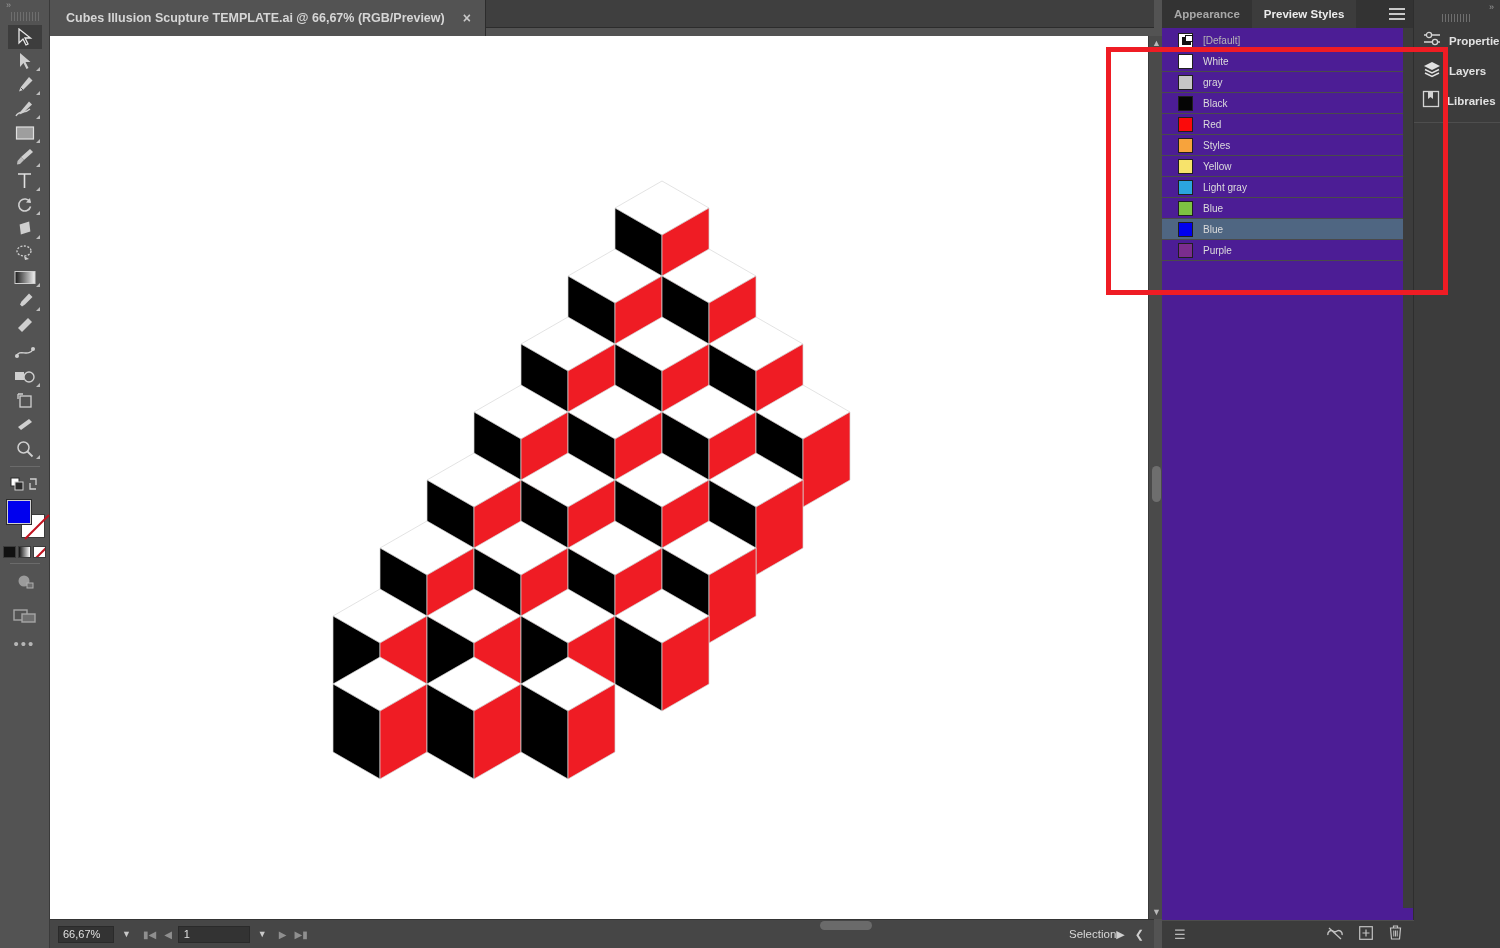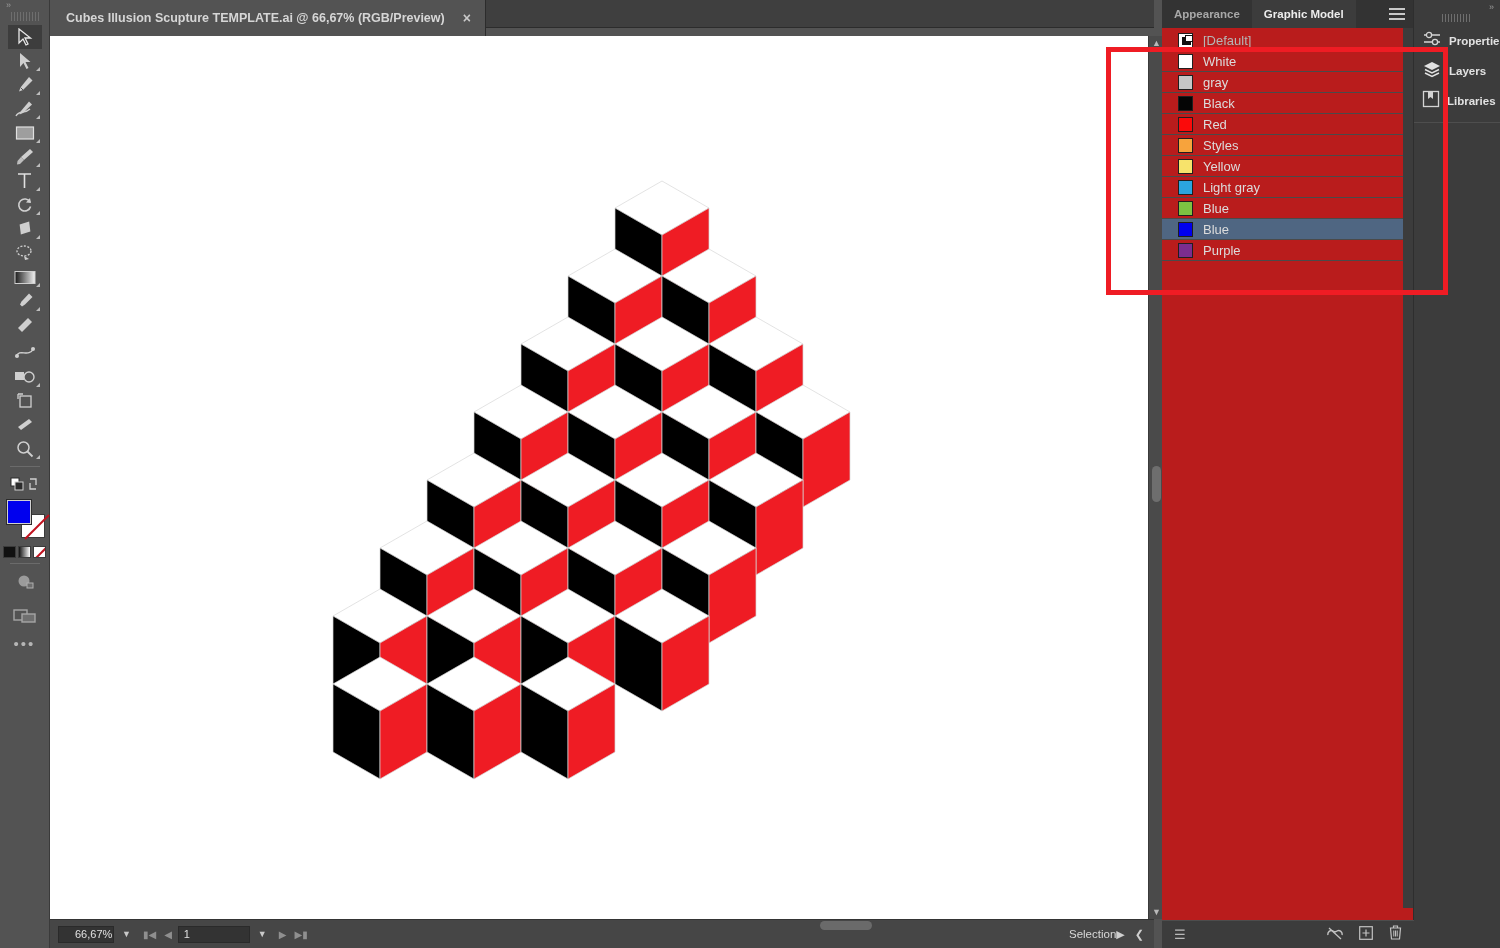--- a/index.html
+++ b/index.html
@@ -98,39 +98,39 @@
   }
 
   
   .statusbar {
     position:absolute; left:50px; top:919px; width:1104px; height:29px;
     background:#464646; border-top:1px solid #343434;
     display:flex; align-items:center; color:#d2d2d2; font-size:11.5px;
   }
   .st-zoom {
     width:56px; height:17px; margin-left:8px; background:#333; color:#e0e0e0;
-    border:1px solid #2a2a2a; display:flex; align-items:center; padding-left:16px; font-size:11px;
+    border:1px solid #2a2a2a; display:flex; align-items:center; padding-left:4px; font-size:11px;
   }
   .st-caret { padding:0 8px; color:#c9c9c9; font-size:9px; }
   .st-navbtn { color:#8f8f8f; font-size:10px; padding:0 4px; }
   .st-page {
     width:72px; height:17px; background:#333; border:1px solid #2a2a2a;
     color:#e0e0e0; display:flex; align-items:center; padding-left:5px; font-size:11px; margin-left:2px;
   }
   .st-sel { flex:1; text-align:right; color:#d8d8d8; font-size:11.5px; margin-left:-40px;}
   .st-right { display:flex; align-items:center; gap:10px; padding-right:10px; color:#cfcfcf; font-size:11px;}
   .h-scroll {
     position:absolute; left:50px; top:919px; width:1104px; height:12px;
   }
   .h-thumb{ position:absolute; left:770px; top:2px; width:52px;height:9px;background:#6a6a6a;border-radius:5px;}
 
   
   .gs-panel {
     position:absolute; left:1162px; top:0; width:252px; height:948px;
-    background:#b91c1c; border-right:1px solid #2e2e2e;
+    background:#4c1d95; border-right:1px solid #2e2e2e;
   }
   .gs-tabs { display:flex; height:28px; background:#333333; align-items:stretch; position:relative;}
   .gs-tab {
     display:flex; align-items:center; padding:0 12px; font-size:11.5px; color:#a8a8a8;
     font-weight:bold; background:#333333;
   }
   .gs-tab.active { background:#3c3c3c; color:#ededed; }
   .gs-menu { position:absolute; right:8px; top:8px; width:16px; }
   .gs-menu span{ display:block;height:2px;background:#c9c9c9;margin-bottom:3px;}
   .gs-list { padding-top:2px; }
@@ -145,21 +145,21 @@
   }
   .gs-sw.default { background:#ffffff; }
   .gs-sw.default::after{
     content:""; position:absolute;left:3px;bottom:2px;width:7px;height:6px;
     background:#111; border:1px solid #111;
   }
   .gs-sw.default::before{
     content:""; position:absolute;left:6px;bottom:5px;width:6px;height:5px;
     background:#fff; border:1px solid #111; z-index:1;
   }
-  .gs-name { font-size:13px; color:#dcdcdc; }
+  .gs-name { font-size:10px; color:#dcdcdc; }
   .gs-row.muted .gs-name { color:#b6b6b6; }
   .gs-footer {
     position:absolute; left:0; bottom:0; width:252px; height:28px;
     background:#3c3c3c; border-top:1px solid #4d4d4d;
     display:flex; align-items:center; padding:0 12px;
   }
   .gs-footer .left-ico { color:#b9b9b9; font-size:13px; }
   .gs-footer .right-ico { margin-left:auto; display:flex; gap:16px; align-items:center; color:#c2c2c2; }
   .gs-panel-scroll {
     position:absolute; right:0; top:28px; width:10px; height:880px; background:#3c3c3c;
@@ -509,21 +509,21 @@
       <span>❮</span>
     </div>
   </div>
   <div class="h-scroll">
     <div class="h-thumb"></div>
   </div>
 
   <div class="gs-panel">
     <div class="gs-tabs">
       <div class="gs-tab">Appearance</div>
-      <div class="gs-tab active">Graphic Model</div>
+      <div class="gs-tab active">Preview Styles</div>
       <div class="gs-menu">
           <span></span>
           <span></span>
           <span></span>
         </div>
     </div>
     <div class="gs-list" id="gs-list">
         <div class="gs-row muted">
           <div class="gs-sw default"></div>
           <span class="gs-name">[Default]</span>

